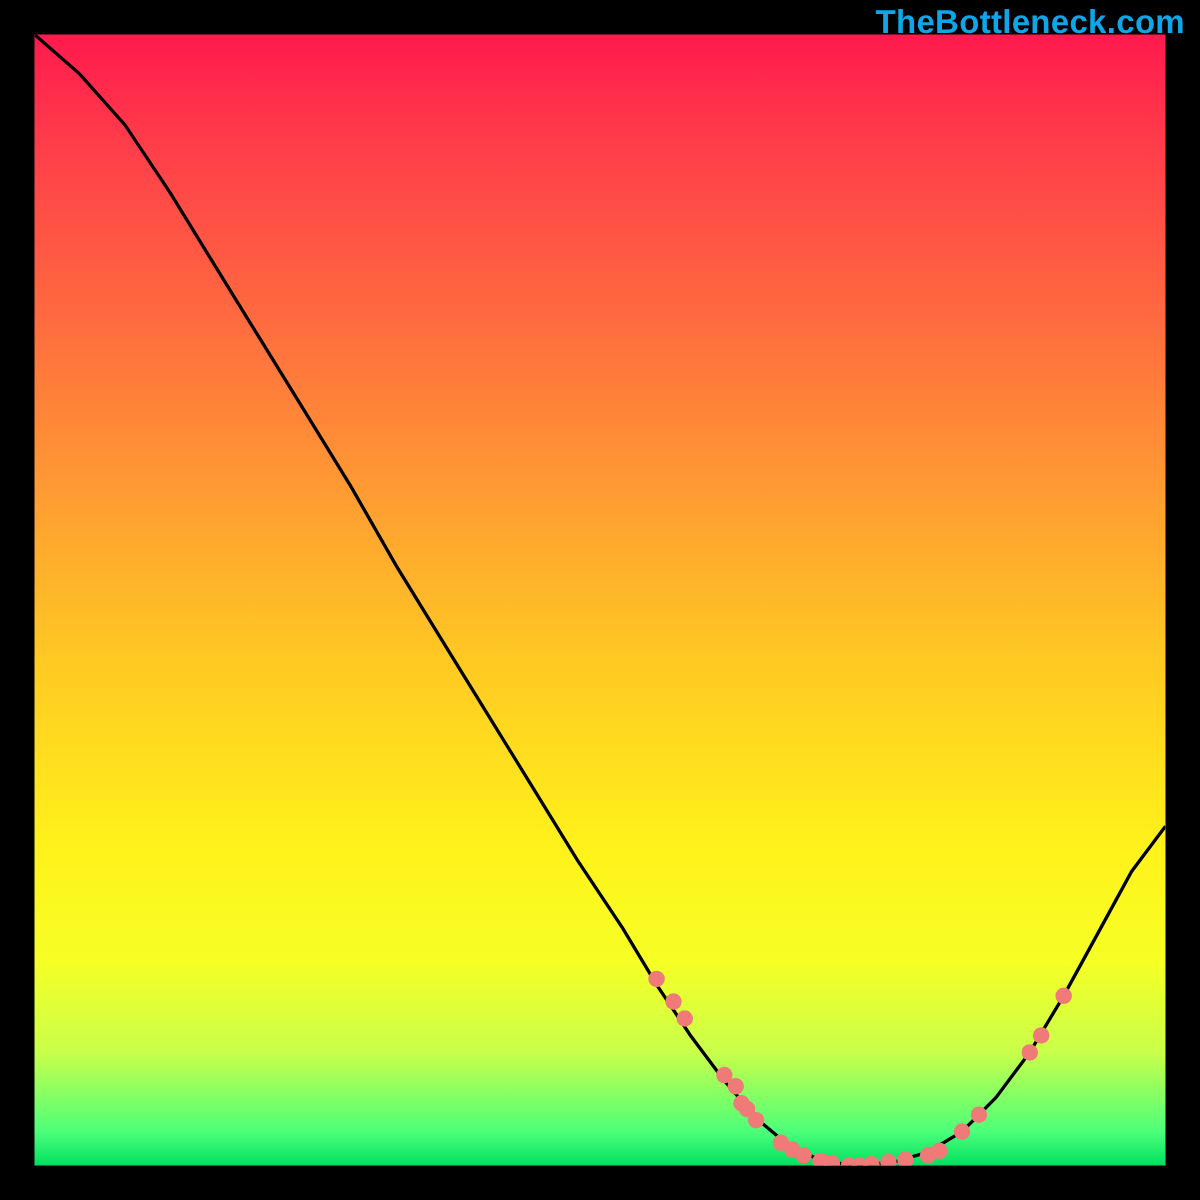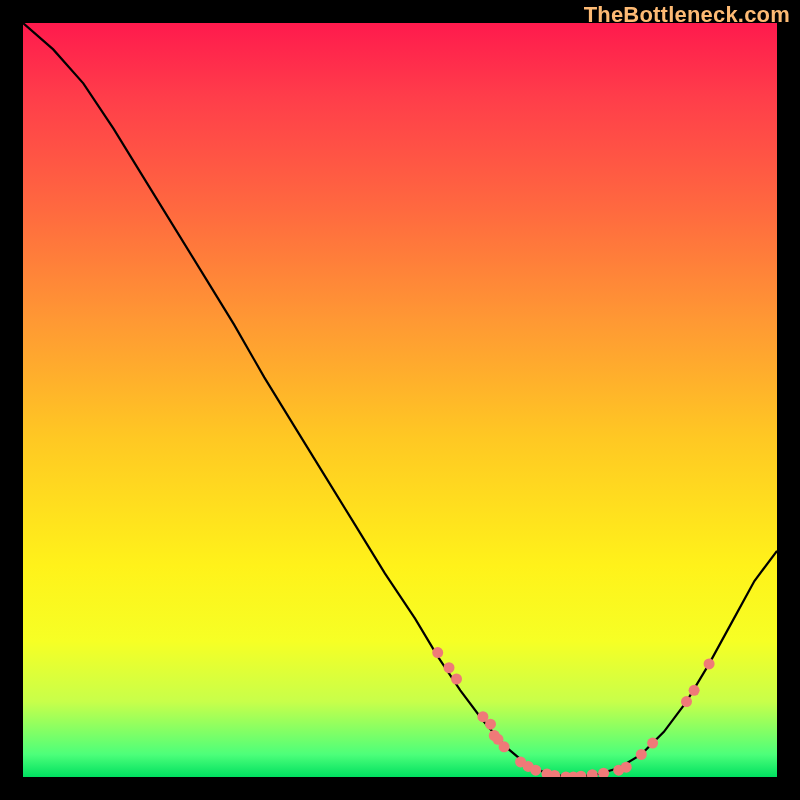--- a/index.html
+++ b/index.html
@@ -27,21 +27,21 @@
       #f6ff25 82%,
       #c8ff4a 90%,
       #4dff7a 97%,
       #00e060 100%
     );
   }
   .watermark {
     position: absolute;
     top: 2px;
     right: 10px;
-    color: #fdba74;
+    color: #0ea5e9;
     font-size: 22px;
     font-weight: 600;
     letter-spacing: 0.2px;
   }
   .plot {
     position: absolute;
     left: 23px;
     top: 23px;
     width: 754px;
     height: 754px;

